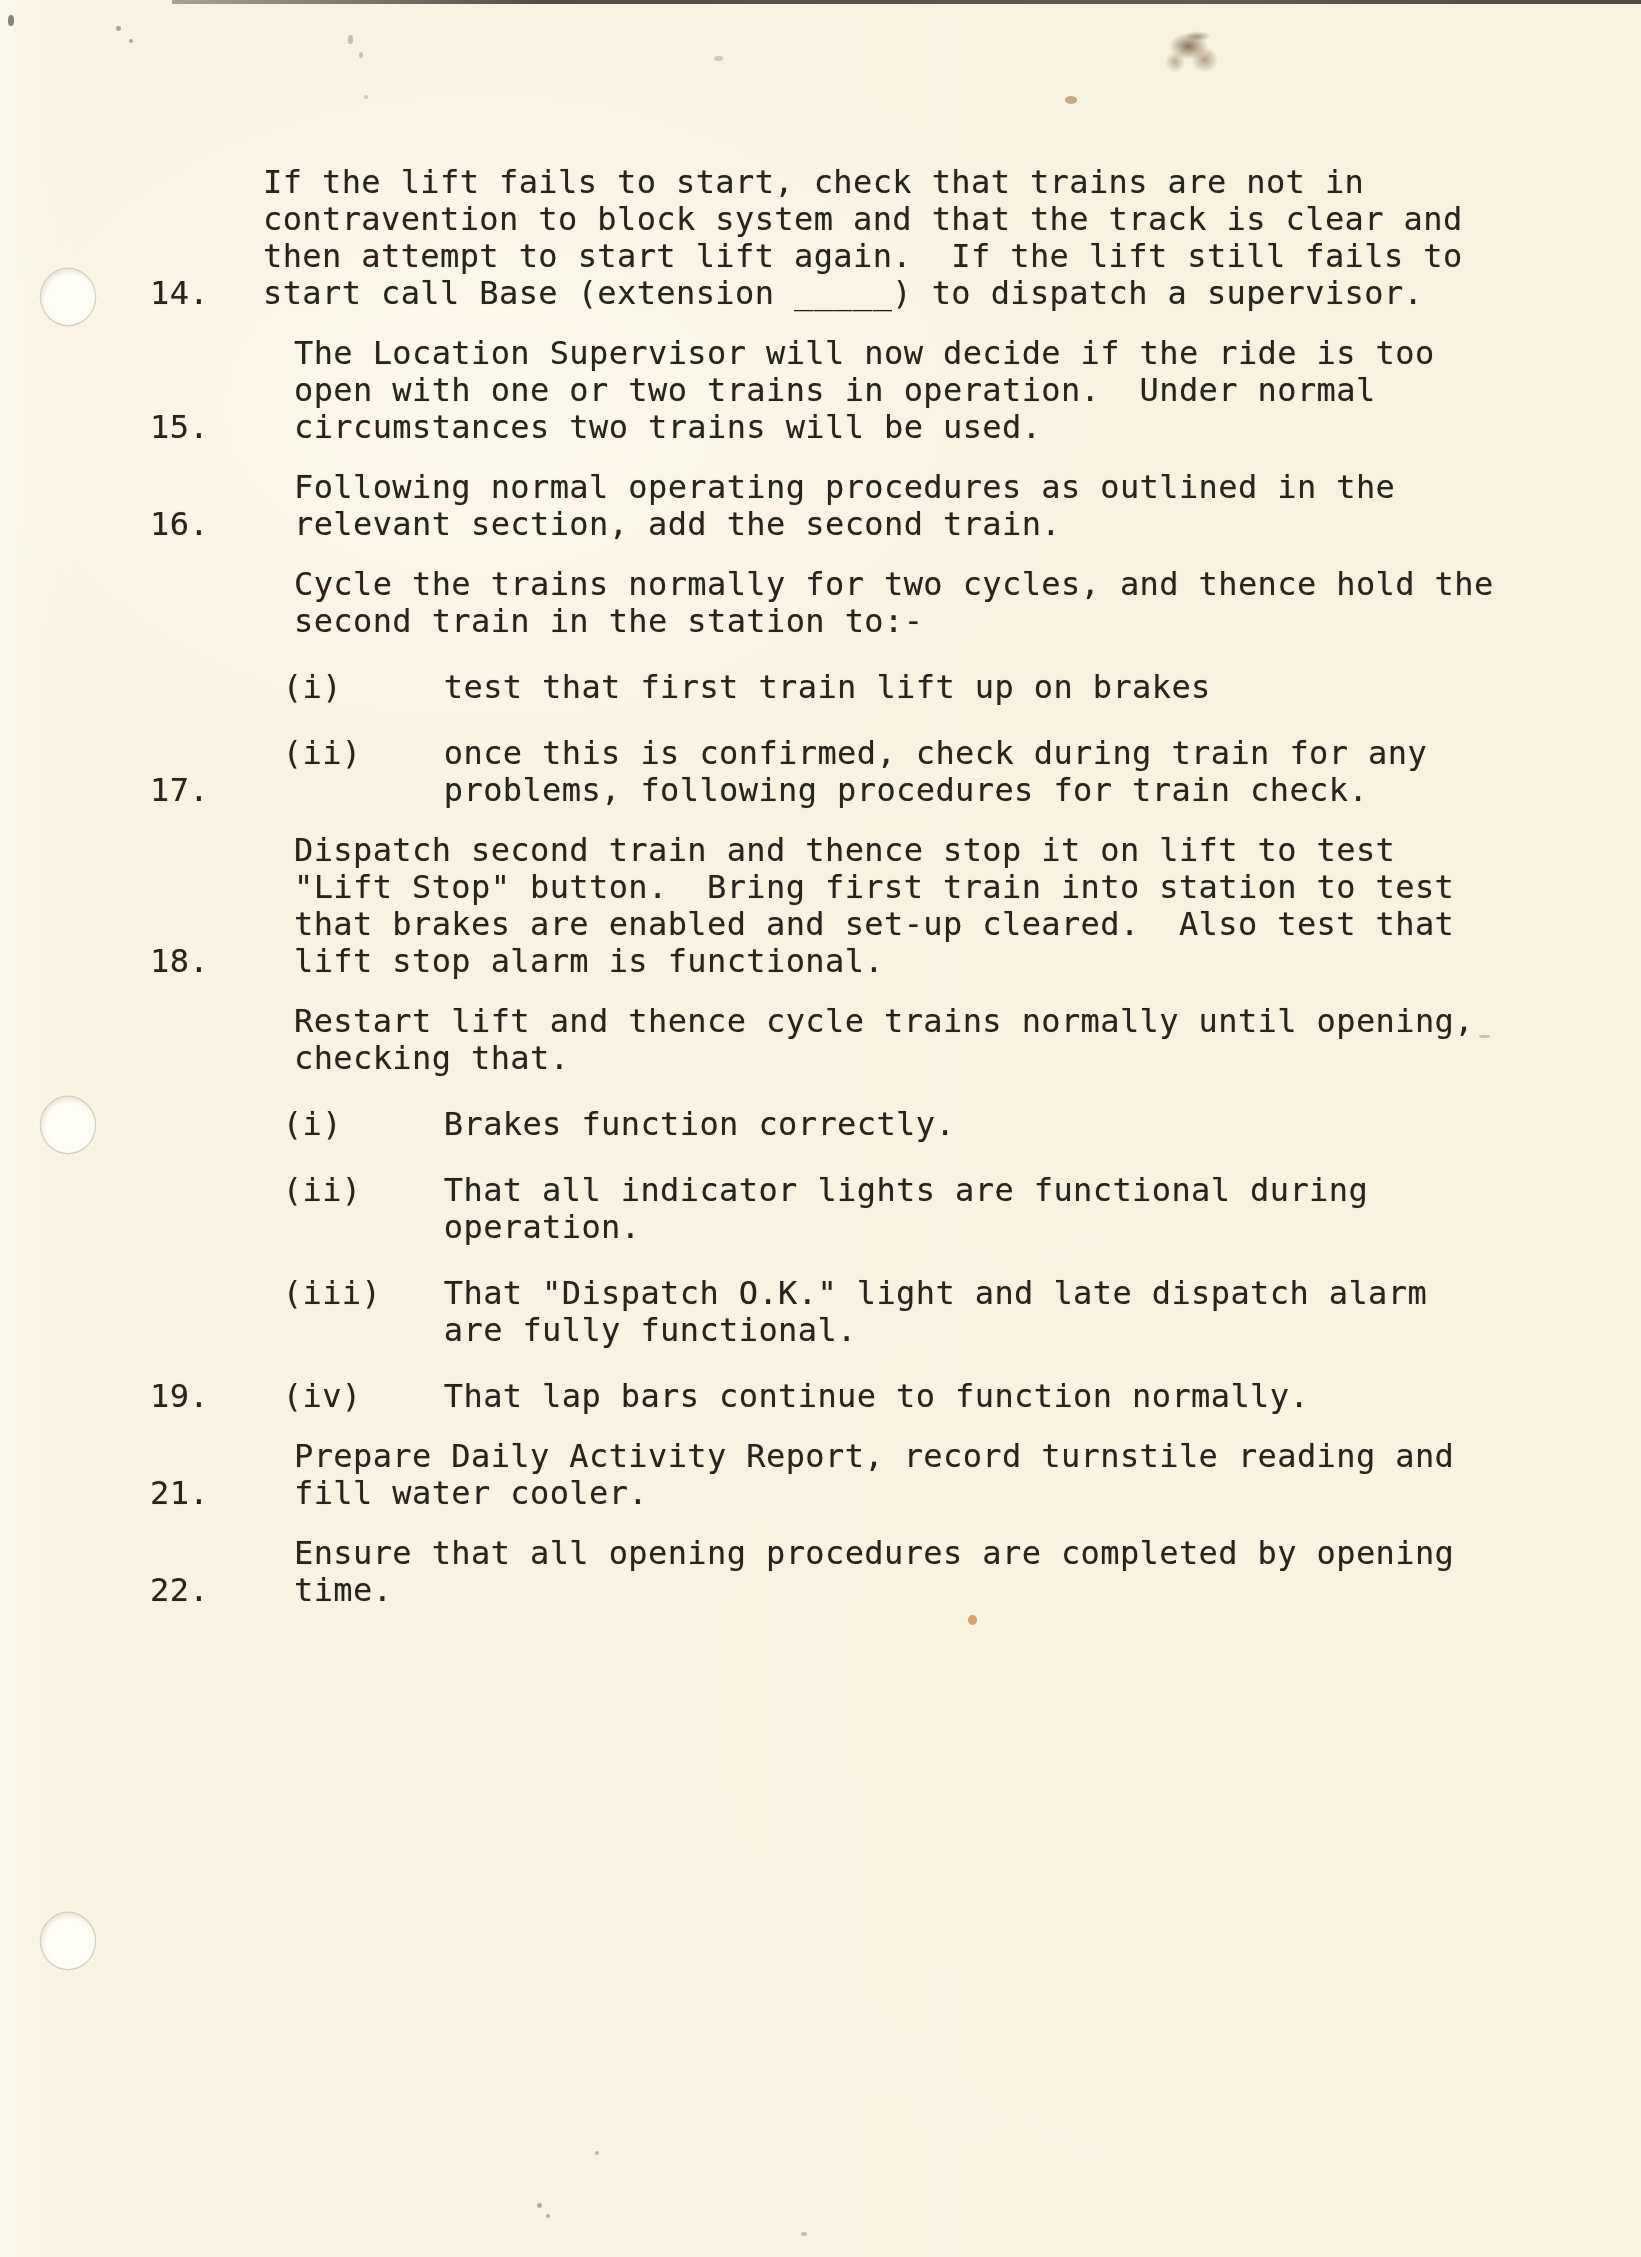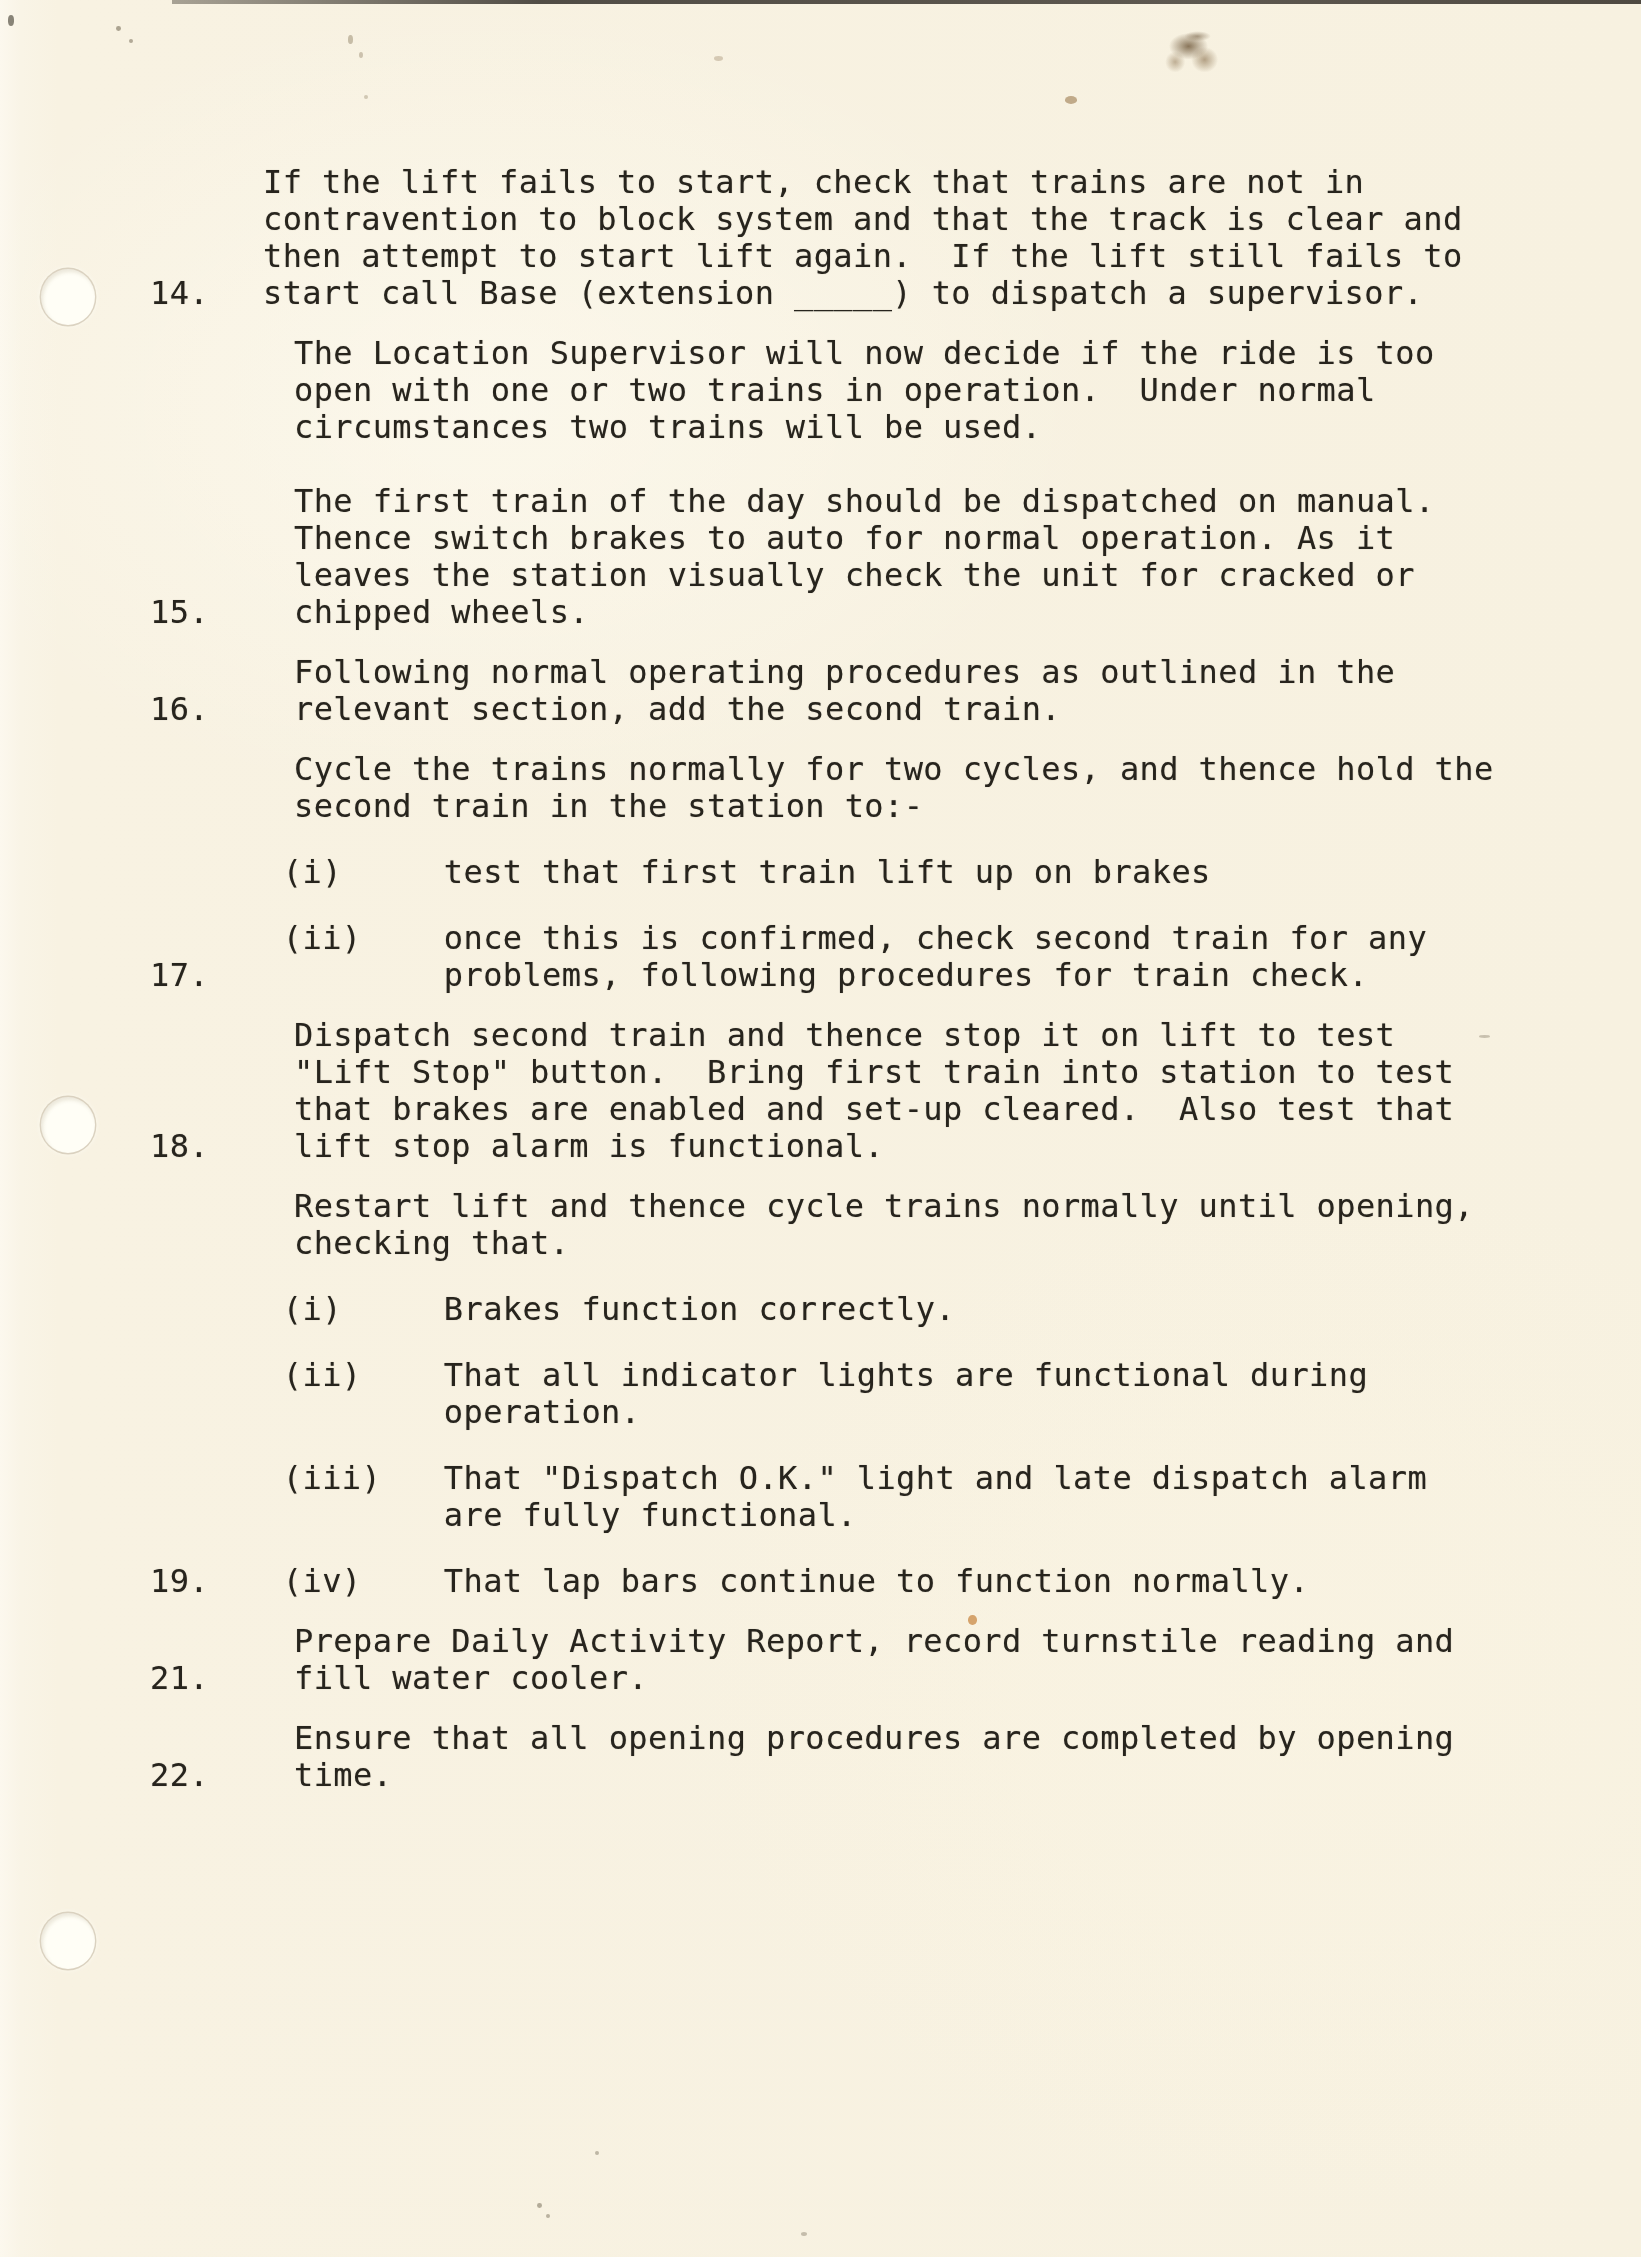--- a/index.html
+++ b/index.html
@@ -85,45 +85,41 @@
 then attempt to start lift again.  If the lift still fails to
 start call Base (extension _____) to dispatch a supervisor.</div>
       </div>
     </div>
     <div class="item">
       <div class="num">15.</div>
       <div class="body">
         <div class="para">The Location Supervisor will now decide if the ride is too
 open with one or two trains in operation.  Under normal
 circumstances two trains will be used.</div>
-        <div class="para">The first train of the day should be dispatched on manual.
-Thence switch brakes to auto for normal operation. As it
-leaves the station visually check the unit for cracked or
-chipped wheels.</div>
       </div>
     </div>
     <div class="item">
       <div class="num">16.</div>
       <div class="body">
         <div class="para">Following normal operating procedures as outlined in the
 relevant section, add the second train.</div>
       </div>
     </div>
     <div class="item">
       <div class="num">17.</div>
       <div class="body">
         <div class="para">Cycle the trains normally for two cycles, and thence hold the
 second train in the station to:-</div>
         <div class="sub">
           <div class="sublabel">(i)</div>
           <div class="subtext">test that first train lift up on brakes</div>
         </div>
         <div class="sub">
           <div class="sublabel">(ii)</div>
-          <div class="subtext">once this is confirmed, check second train for any
+          <div class="subtext">once this is confirmed, check during train for any
 problems, following procedures for train check.</div>
         </div>
       </div>
     </div>
     <div class="item">
       <div class="num">18.</div>
       <div class="body">
         <div class="para">Dispatch second train and thence stop it on lift to test
 "Lift Stop" button.  Bring first train into station to test
 that brakes are enabled and set-up cleared.  Also test that

